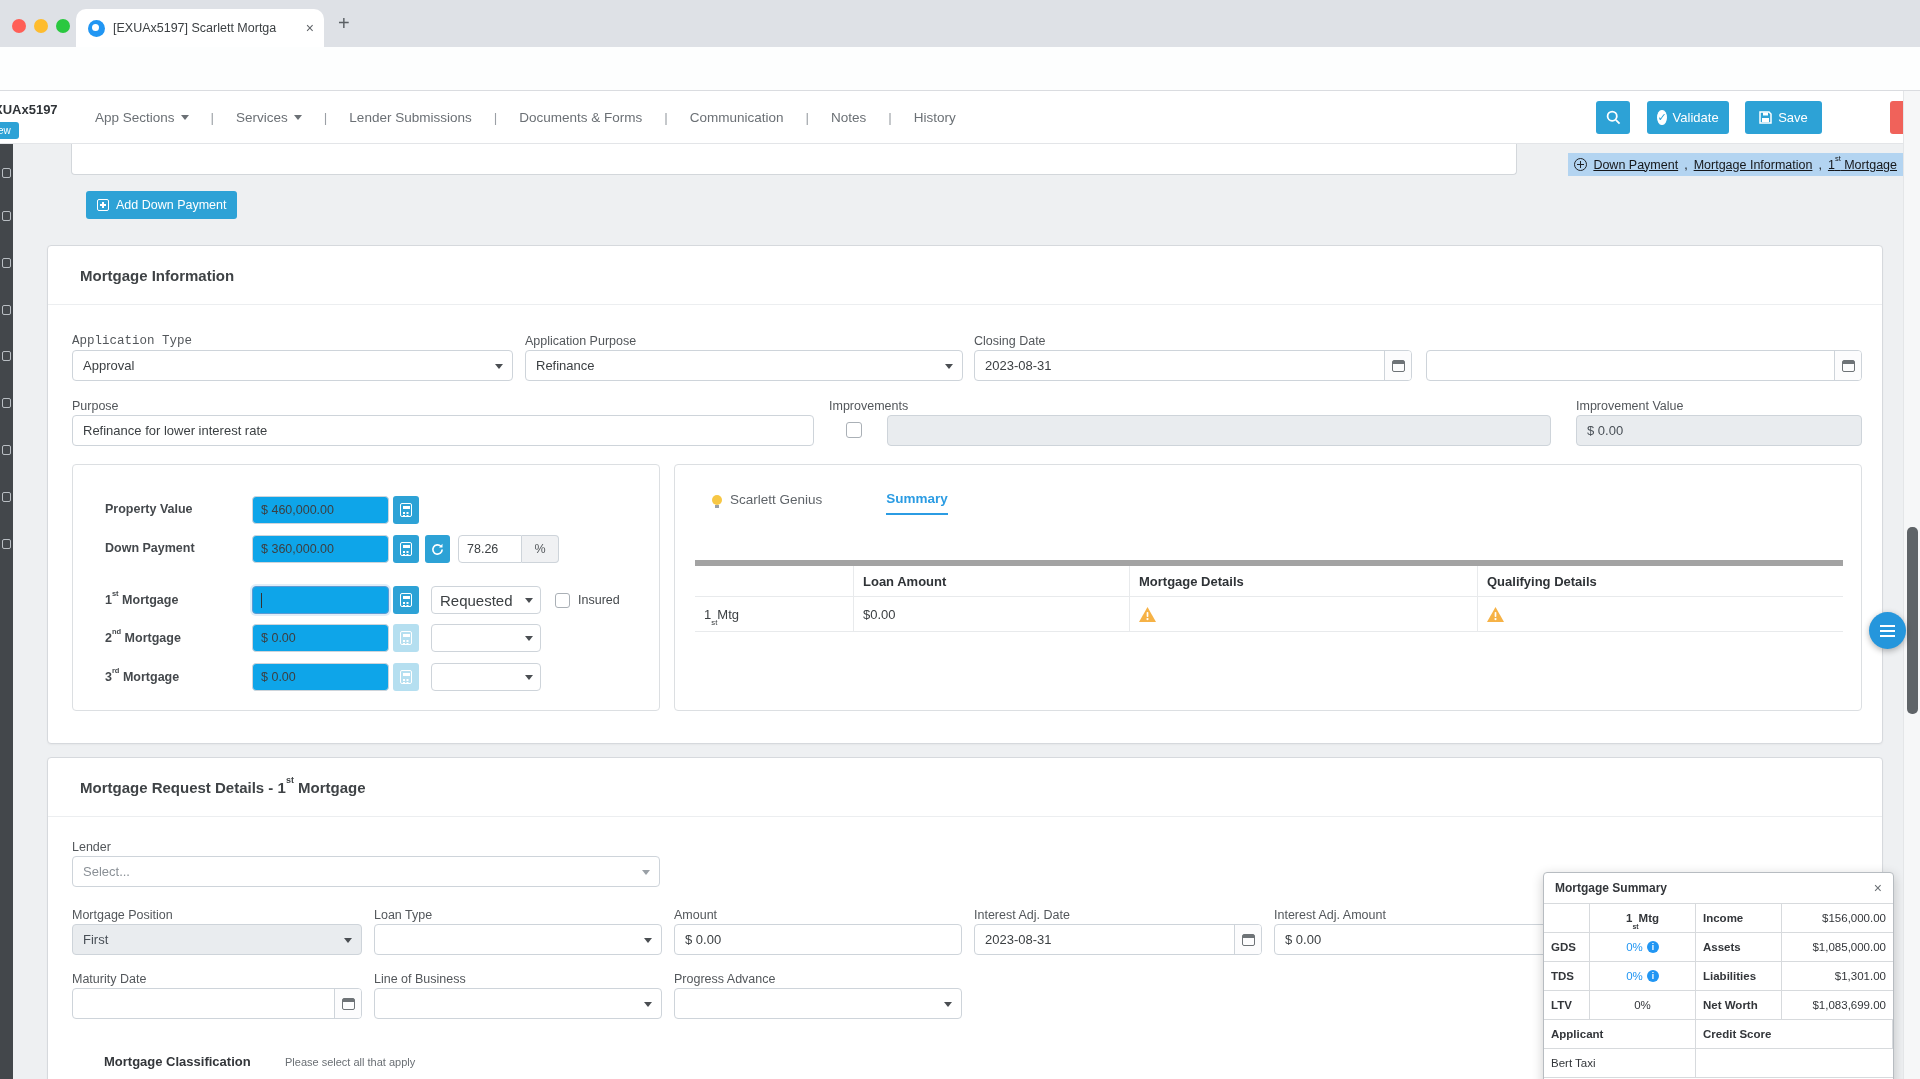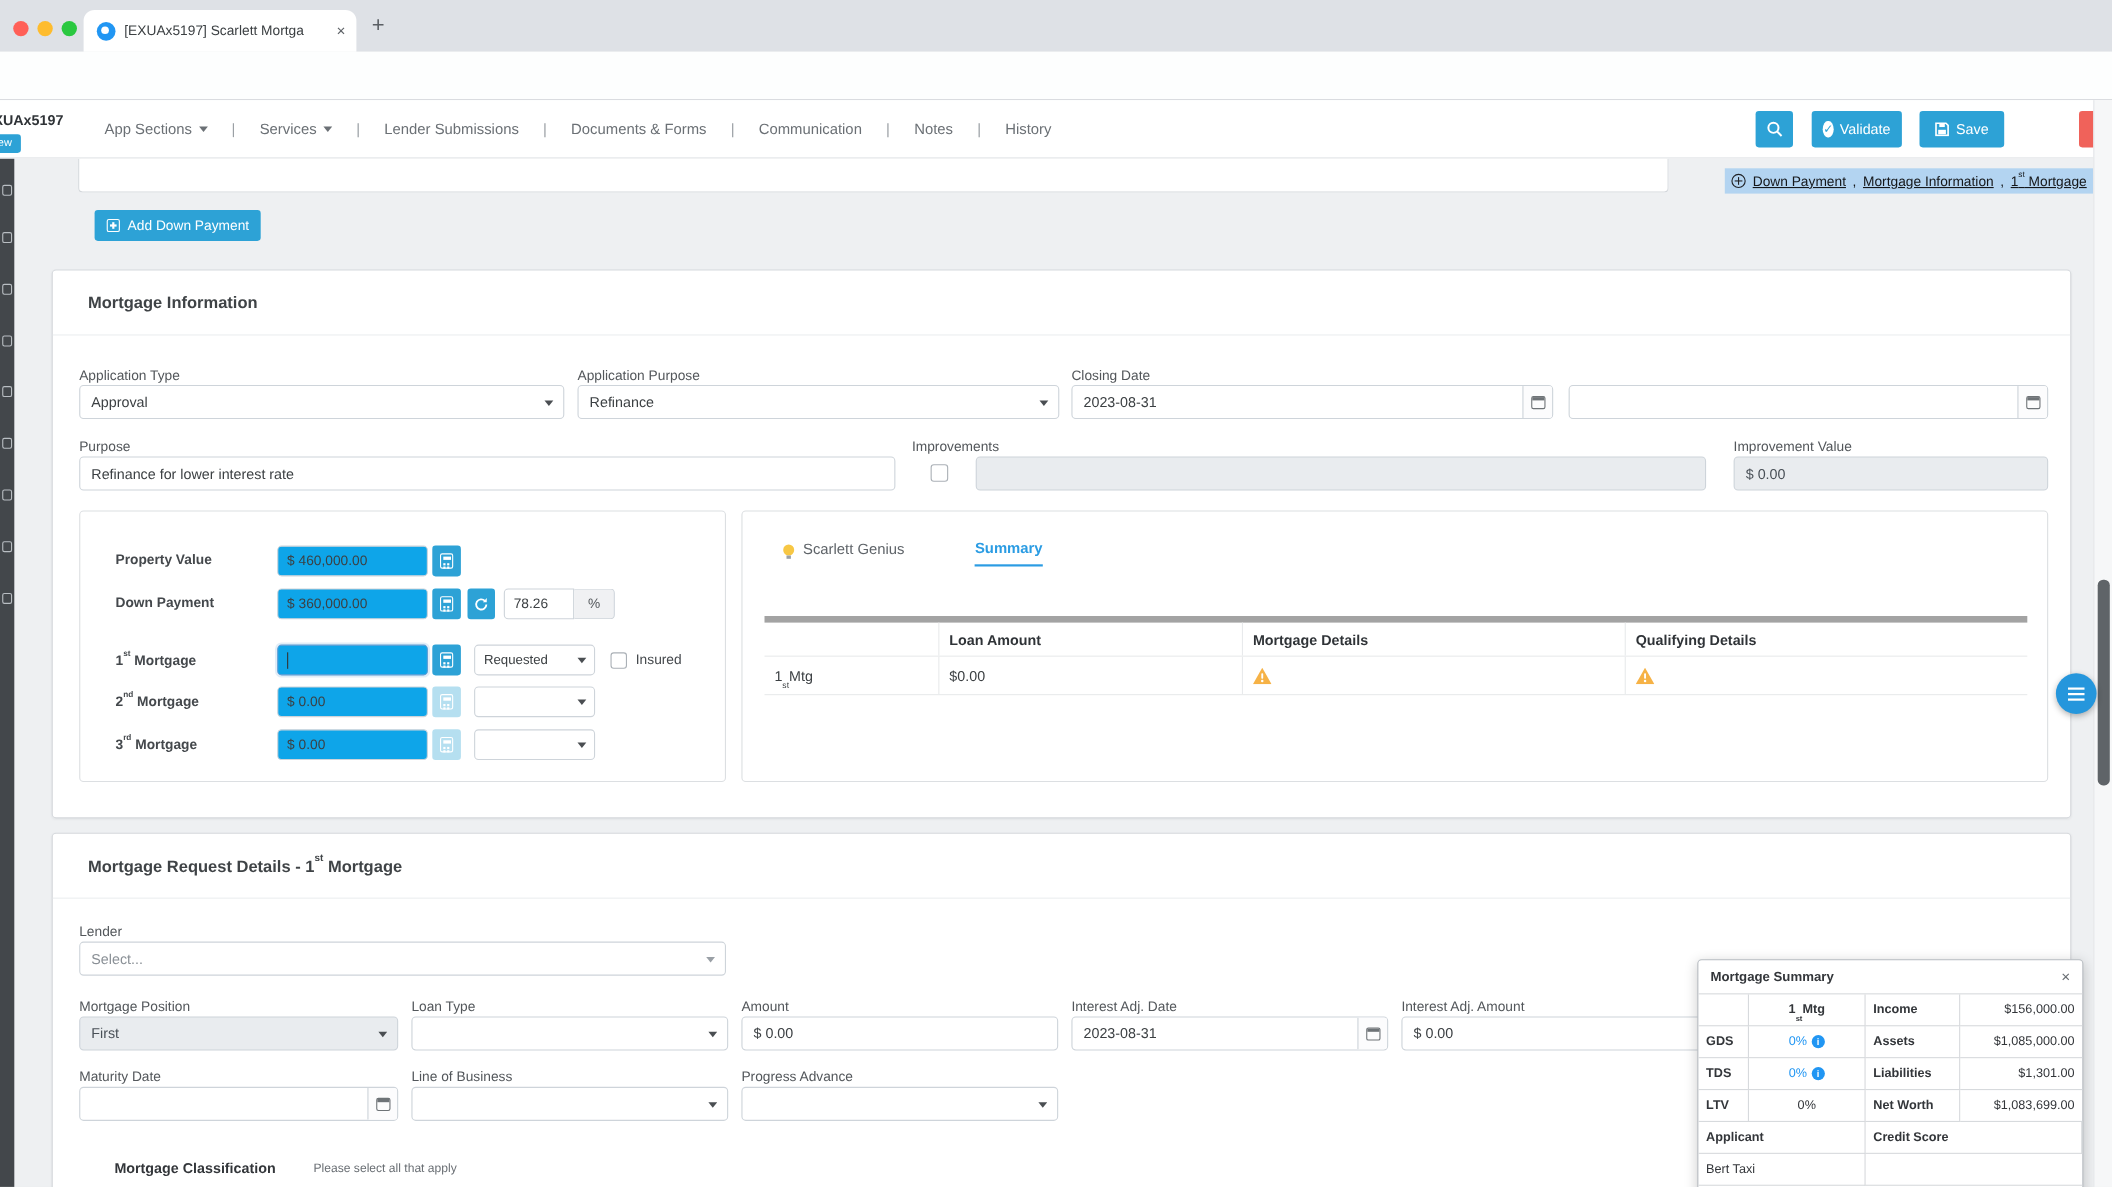--- a/index.html
+++ b/index.html
@@ -76,21 +76,21 @@
   .rowlab{ position:absolute; left:32px; font-size:12.5px; font-weight:600; color:#44484c; white-space:nowrap; }
   .minp{ position:absolute; left:179px; width:137px; height:28px; border:1px solid #ced4da; border-radius:4px; font-size:12.5px; color:#3c4043; display:flex; align-items:center; padding:0 8px; background:#0ea5e9; }
   .minp.focus{ border-color:#5b9bd4; box-shadow:0 0 0 2px rgba(91,155,212,.18); }
   .cursorline{ width:1px; height:15px; background:#333; }
   .calcbtn{ position:absolute; left:320px; width:26px; height:28px; background:#2da2d6; border-radius:3px; display:flex; align-items:center; justify-content:center; cursor:pointer; }
   .calcbtn.dis{ background:#b5dff0; }
   .calc-ic{ width:12px; height:14px; border:1.5px solid #fff; border-radius:2px; position:relative; }
   .calc-ic::before{ content:""; position:absolute; left:1.5px; right:1.5px; top:1.5px; height:3px; background:#fff; }
   .calc-ic::after{ content:""; position:absolute; left:1.5px; top:7.5px; width:2px; height:2px; background:#fff; box-shadow:3.5px 0 0 #fff, 0 3px 0 #fff, 3.5px 3px 0 #fff; }
   .refbtn{ position:absolute; left:352px; width:25px; height:28px; background:#2da2d6; border-radius:3px; display:flex; align-items:center; justify-content:center; cursor:pointer; }
-  .msel{ position:absolute; left:358px; width:110px; height:28px; border:1px solid #ced4da; border-radius:4px; background:#fff; font-size:12px; color:#3c4043; display:flex; align-items:center; padding:0 18px 0 8px; overflow:hidden; white-space:nowrap; }
+  .msel{ position:absolute; left:358px; width:110px; height:28px; border:1px solid #ced4da; border-radius:4px; background:#fff; font-size:15px; color:#3c4043; display:flex; align-items:center; padding:0 18px 0 8px; overflow:hidden; white-space:nowrap; }
   .msel .scar{ position:absolute; right:7px; top:50%; margin-top:-2px; width:0; height:0; border-left:4px solid transparent; border-right:4px solid transparent; border-top:5px solid #4a4e52; }
   .pctinp{ position:absolute; left:385px; width:64px; height:28px; border:1px solid #ced4da; border-radius:4px 0 0 4px; font-size:12.5px; display:flex; align-items:center; padding:0 8px; background:#fff; }
   .pctadd{ position:absolute; left:449px; width:37px; height:28px; border:1px solid #ced4da; border-left:none; border-radius:0 4px 4px 0; background:#f0f1f3; font-size:12.5px; color:#53575b; display:flex; align-items:center; justify-content:center; }
   .inschk{ position:absolute; left:482px; width:15px; height:15px; border:1.5px solid #aab0b6; border-radius:3px; background:#fff; }
   .inslab{ position:absolute; left:505px; font-size:12.5px; color:#44484c; }
 
   .itab{ display:flex; align-items:center; gap:8px; font-size:13.5px; color:#5f6469; padding-bottom:7px; cursor:pointer; }
   .itab.active{ color:#2b9ce3; border-bottom:2px solid #2b9ce3; font-weight:600; }
   .bulb{ width:10px; height:10px; background:#f7c744; border-radius:50%; position:relative; }
   .bulb::after{ content:""; position:absolute; left:3px; top:10px; width:4px; height:3px; background:#9aa0a6; }
@@ -263,21 +263,21 @@
 
   <div class="addbtn">
     <span class="plussq"></span>
     <span>Add Down Payment</span>
   </div>
 
   <div class="card" style="top:245px; height:499px;">
     <div class="card-title">Mortgage Information</div>
     <div class="card-div"></div>
 
-    <span class="flabel" style="left:24px; top:88px;">Application Type</span>
+    <span class="flabel" style="left:24px; top:88px;font-family:Liberation Mono, monospace;">Application Type</span>
     <div class="inp sel" style="left:24px; top:104px; width:441px;">
       <span>Approval</span>
         <span class="scar"></span>
     </div>
     <span class="flabel" style="left:477px; top:88px;">Application Purpose</span>
     <div class="inp sel" style="left:477px; top:104px; width:438px;">
       <span>Refinance</span>
         <span class="scar"></span>
     </div>
     <span class="flabel" style="left:926px; top:88px;">Closing Date</span>

